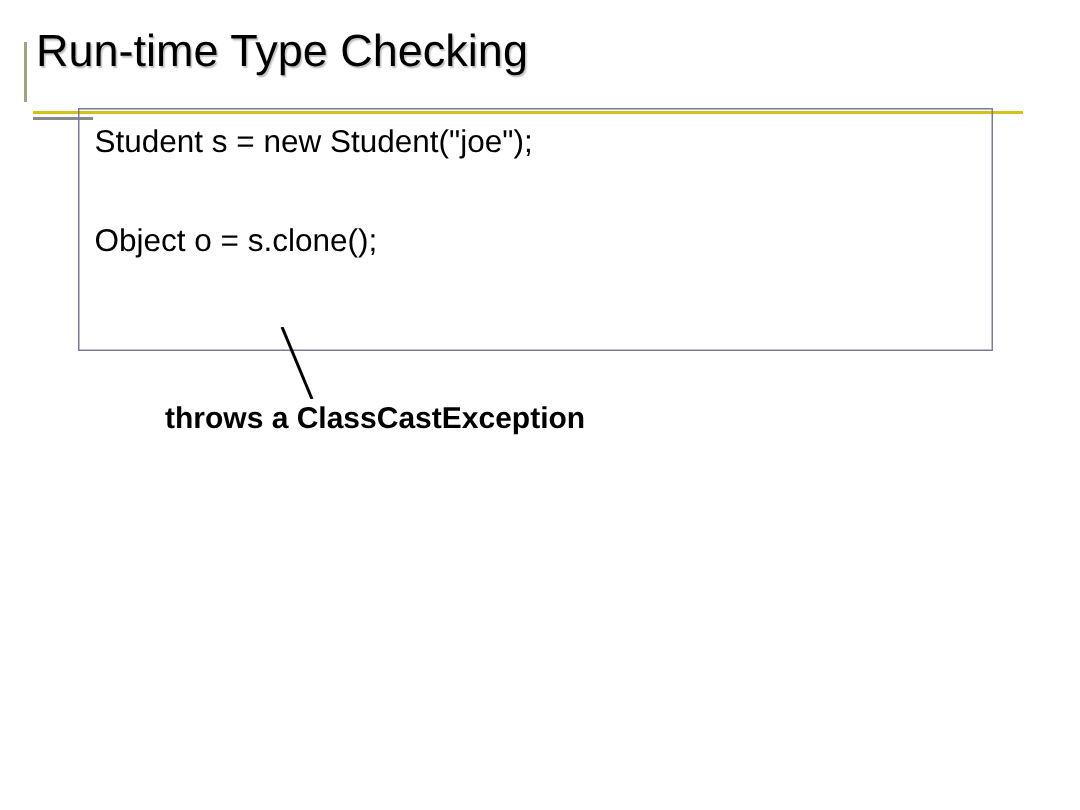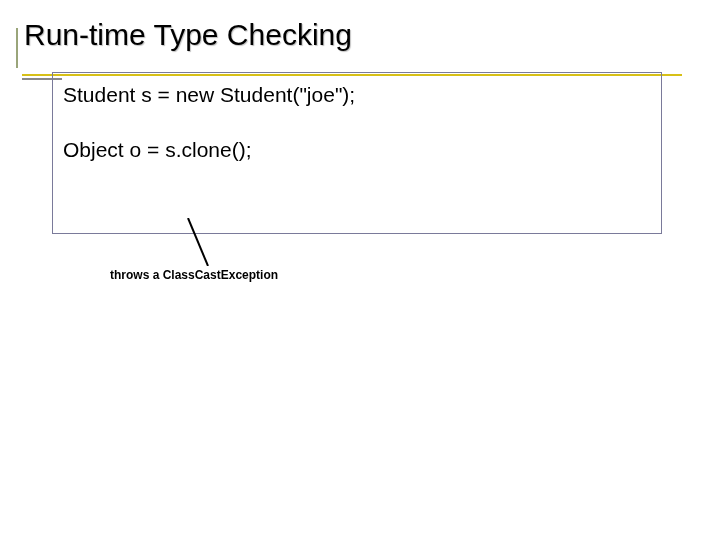--- a/index.html
+++ b/index.html
@@ -62,27 +62,27 @@
     box-sizing: border-box;
     padding: 10px 10px 0 10px;
   }
   .code-line {
     font-size: 21px;
     color: #000;
     font-family: Arial, Helvetica, sans-serif;
     line-height: 1.1;
   }
   .code-line.l1 { margin-top: 0; }
-  .code-line.l2 { margin-top: 32px; }
+  .code-line.l2 { margin-top: 43px; }
   .code-line.l3 { margin-top: 32px; }
   .caption {
     position: absolute;
     left: 110px;
     top: 268px;
-    font-size: 12px;
+    font-size: 20px;
     font-weight: bold;
     color: #000;
     font-family: Arial, Helvetica, sans-serif;
   }
   .pointer-line {
     position: absolute;
     left: 182px;
     top: 218px;
     width: 32px;
     height: 48px;

